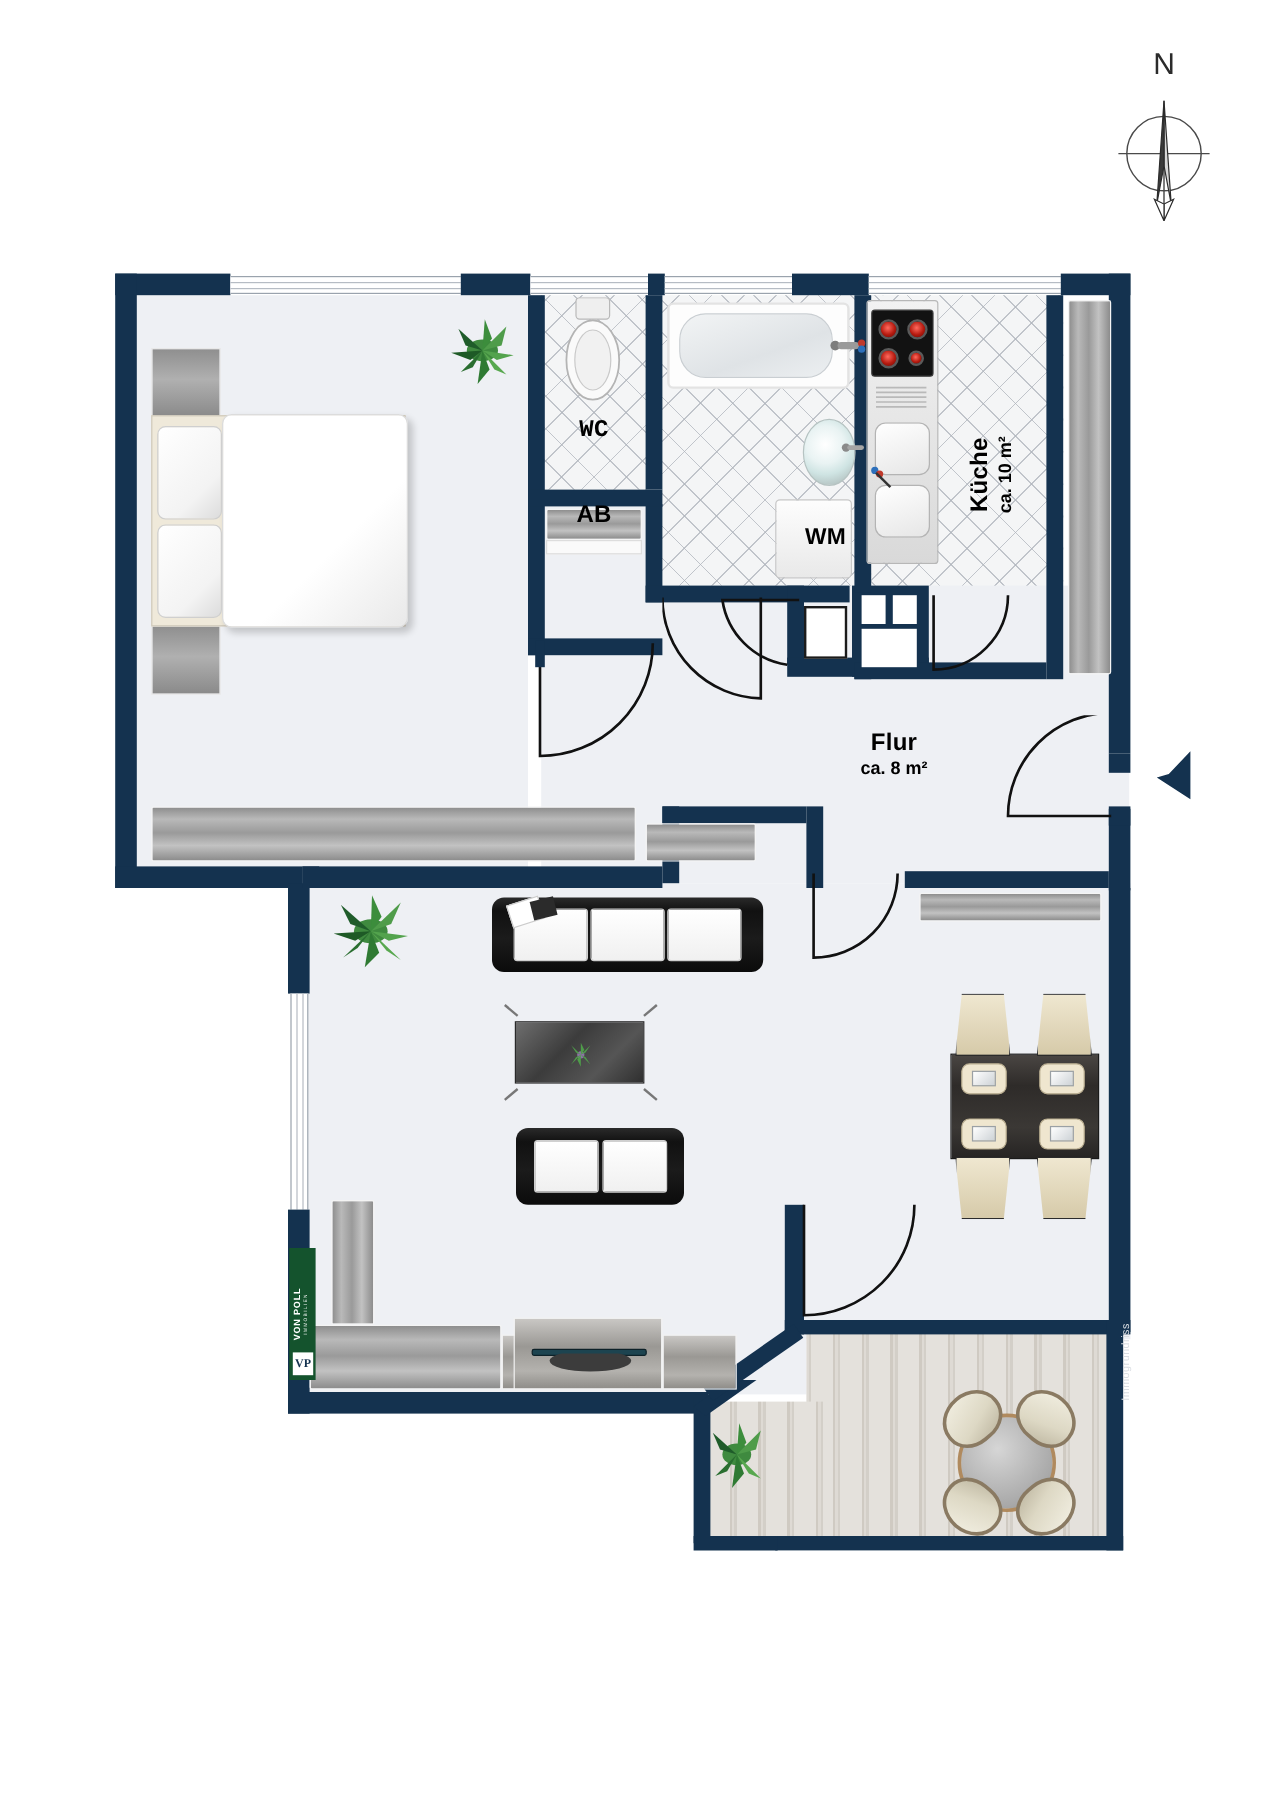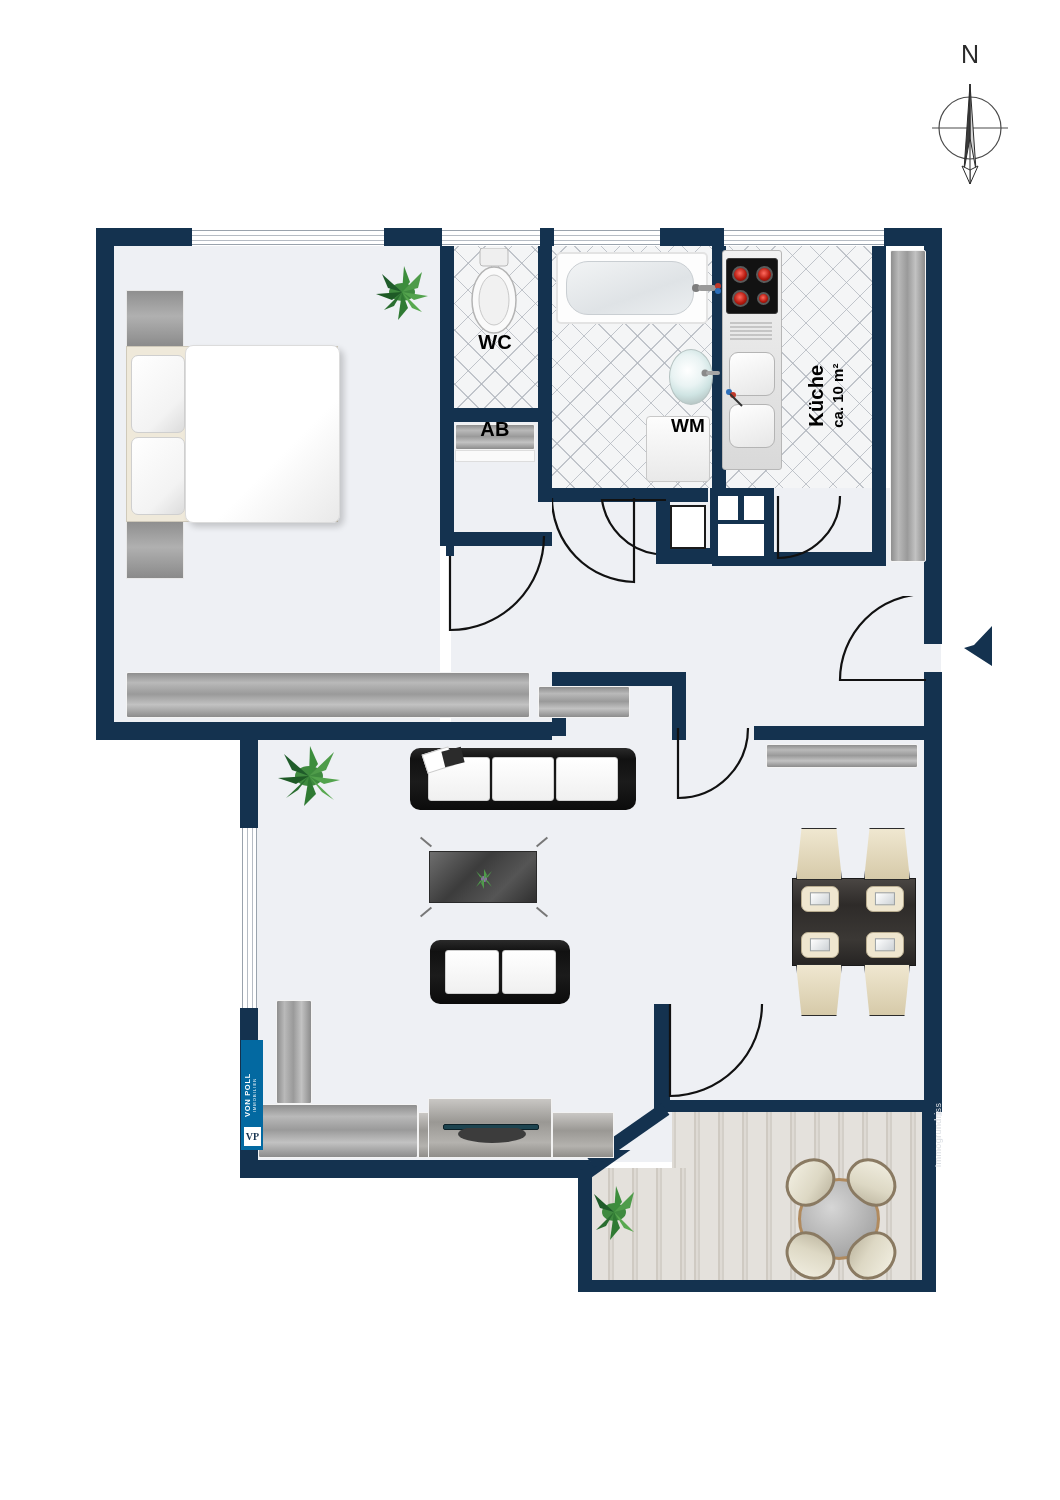--- a/index.html
+++ b/index.html
@@ -60,21 +60,21 @@
   .lbl.rot { transform-origin:center center; }
 
   
   #compass { position:absolute; left:920px; top:40px; width:100px; height:150px; }
   #compass .n { position:absolute; left:0; top:0; width:100px; text-align:center;
     font-size:25px; color:#2b2b2b; font-family:"Liberation Sans", sans-serif; }
 
   
   #brand {
     position:absolute; left:241px; top:1040px; width:22px; height:110px;
-    background:#0369a1; color:#fff;
+    background:#14532d; color:#fff;
   }
   #brand .txt {
     position:absolute; left:-44px; top:44px; width:110px; height:22px;
     transform:rotate(-90deg); text-align:center; line-height:1;
     padding-top:3px;
   }
   #brand .t1 { font-size:7.5px; font-weight:bold; letter-spacing:.7px; }
   #brand .t2 { font-size:4px; letter-spacing:1.1px; margin-top:1px; }
   #brand .vp {
     position:absolute; left:3px; bottom:4px; width:17px; height:19px;
@@ -471,38 +471,42 @@
       <path d="M28 30 L8 12 L14 26 Z" fill="#1f5c2a"></path>
       <path d="M28 30 L48 10 L44 26 Z" fill="#4f9c4a"></path>
       <path d="M28 30 L10 48 L20 44 Z" fill="#2a6e30"></path>
       <path d="M28 30 L48 50 L38 46 Z" fill="#58a84f"></path>
       <path d="M28 30 L30 4 L36 20 Z" fill="#3c8d3c"></path>
       <path d="M28 30 L24 58 L34 46 Z" fill="#2f7a33"></path>
     </g>
   </svg>
 
 
-  <div class="lbl" style="left:446px;top:331px;width:98px;">
+  <div class="lbl" style="left:446px;top:347px;width:98px;font-family:Liberation Mono, monospace;">
     <div class="nm">WC</div>
   </div>
 
   <div class="lbl" style="left:446px;top:418px;width:98px;">
     <div class="nm">AB</div>
   </div>
 
 
-  <div class="lbl small" style="left:638px;top:415px;width:100px;">
+  <div class="lbl small" style="left:638px;top:437px;width:100px;">
     <div class="nm">WM</div>
   </div>
 
   <div class="lbl rot" style="left:746px;top:375px;width:160px;transform:rotate(-90deg);">
     <div class="nm">Küche</div>
     <div class="ar">ca. 10 m²</div>
   </div>
 
+  <div class="lbl" style="left:660px;top:608px;width:170px;">
+    <div class="nm">Flur</div>
+    <div class="ar">ca. 8 m²</div>
+  </div>
 
 
 
   <div id="brand">
     <div class="txt">
       <div class="t1">VON POLL</div>
       <div class="t2">IMMOBILIEN</div>
     </div>
     <div class="vp">VP</div>
   </div>

